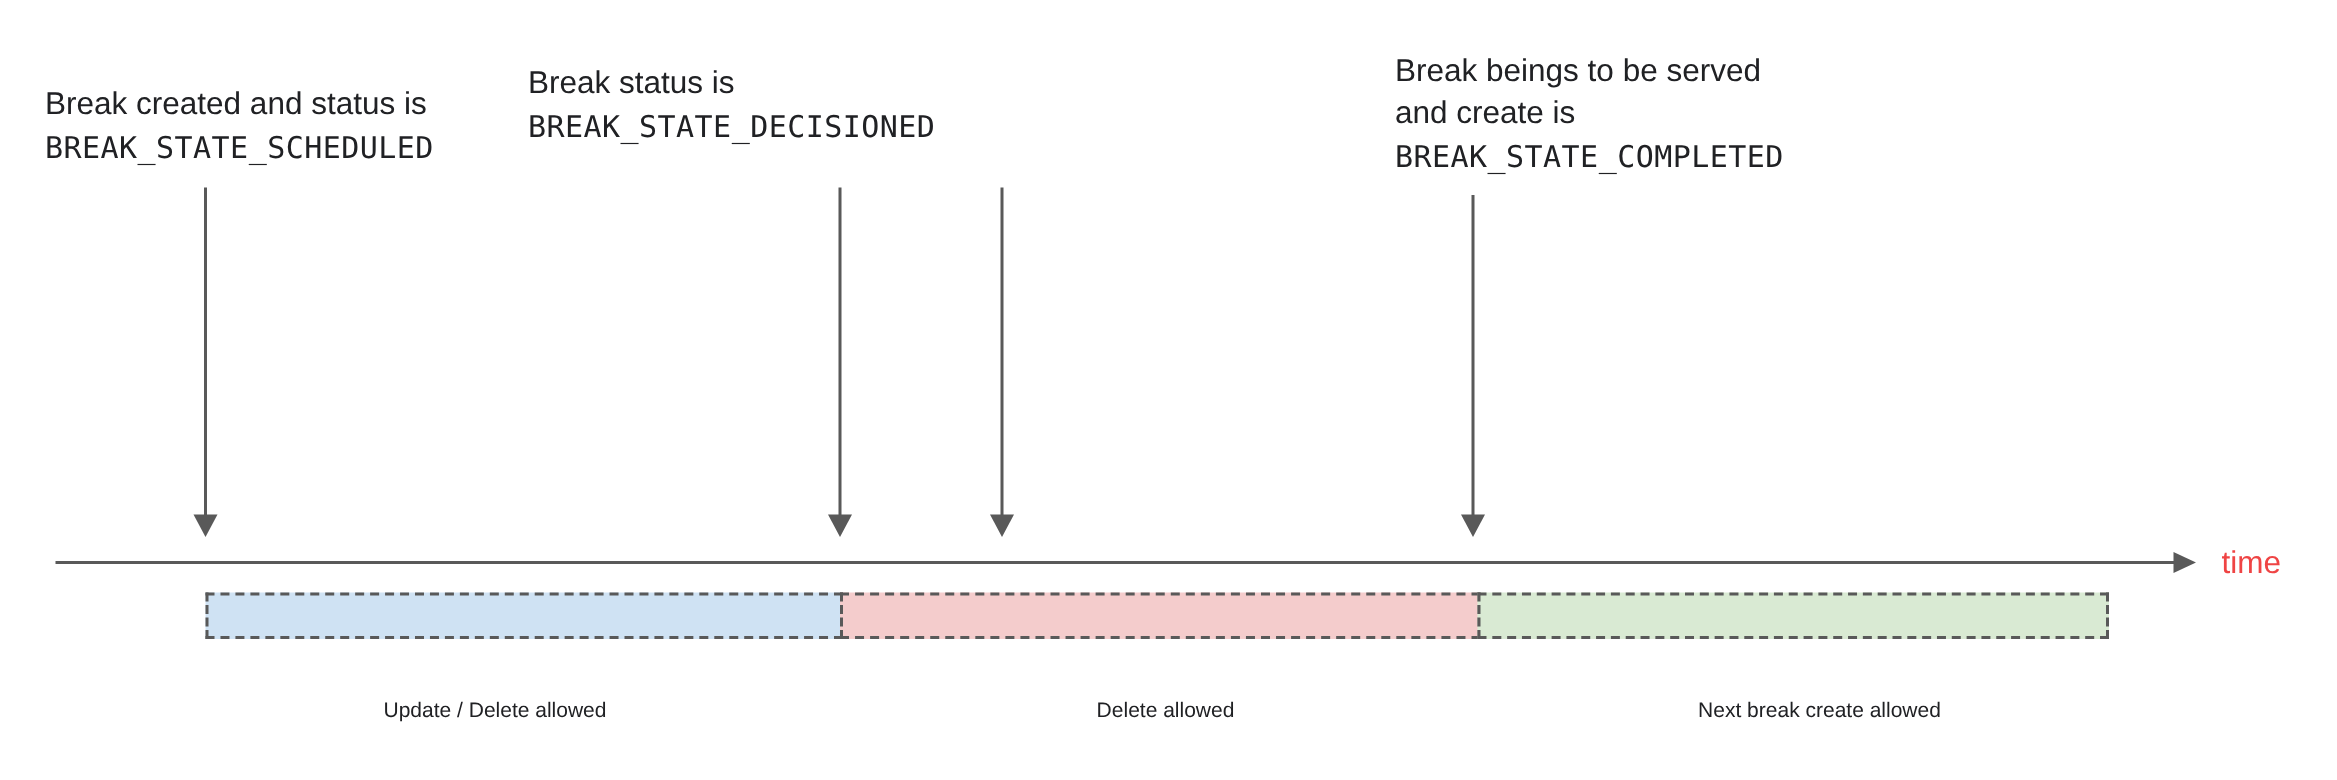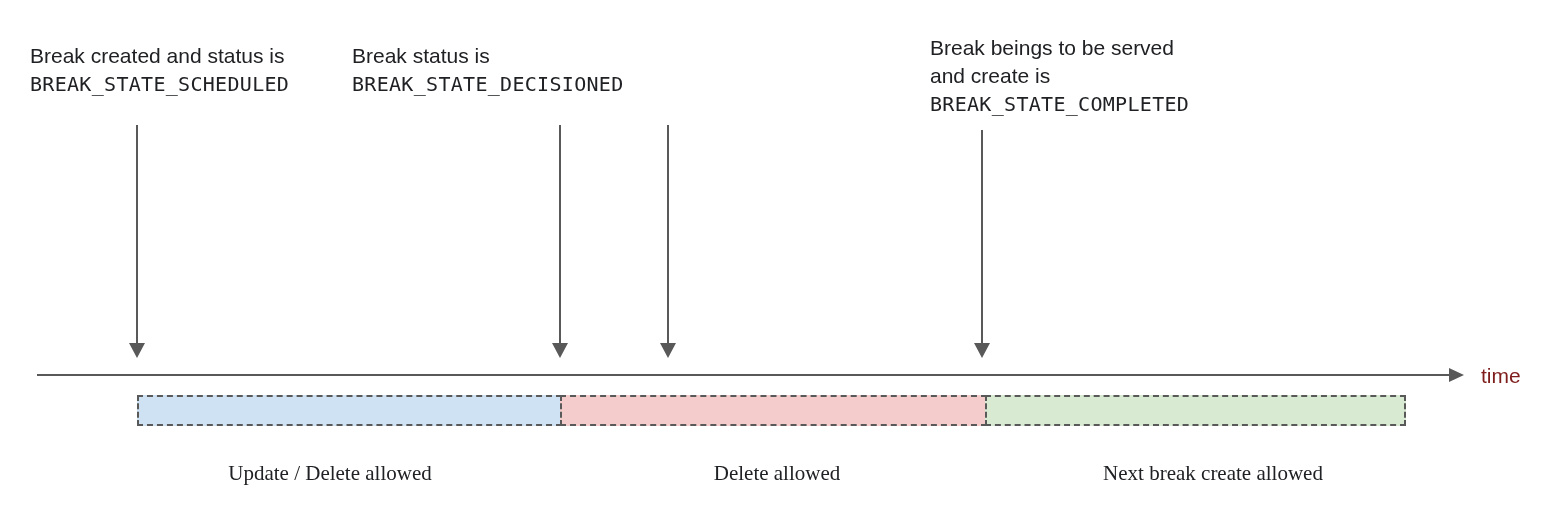--- a/index.html
+++ b/index.html
@@ -57,56 +57,55 @@
     width: 0; height: 0;
     border-top: 7px solid transparent;
     border-bottom: 7px solid transparent;
     border-left: 15px solid #595959;
   }
   .axis-label {
     position: absolute;
     left: 1481px; top: 363px;
     font-size: 21px;
     line-height: 25px;
-    color: #7f1d1d;
+    color: #ef4444;
     white-space: nowrap;
   }
 
   
   .seg {
     position: absolute;
     top: 395px;
     height: 31px;
     border: 2px dashed #595959;
   }
   .seg-blue  { left: 137px; width: 425px; background: #cfe2f3; }
   .seg-red   { left: 560px; width: 427px; background: #f4cccc; }
   .seg-green { left: 985px; width: 421px; background: #d9ead3; }
 
   
   .seg-label {
     position: absolute;
     top: 461px;
     transform: translateX(-50%);
-    font-size: 21px;
+    font-size: 14px;
     line-height: 24px;
     white-space: nowrap;
     color: #202124;
-    font-family: Liberation Serif, serif;
   }
   .seg-label-1 { left: 330px; }
   .seg-label-2 { left: 777px; text-align: center; }
   .seg-label-3 { left: 1213px; }
 </style>
 </head>
 <body>
 
 <div class="canvas">
 
-  <div class="ann" style="left:30px; top:42px">
+  <div class="ann" style="left:30px; top:56px">
     <div>Break created and status is</div>
     <div class="code">BREAK_STATE_SCHEDULED</div>
   </div>
 
   <div class="ann" style="left:352px; top:42px">
     <div>Break status is</div>
     <div class="code">BREAK_STATE_DECISIONED</div>
   </div>
 
 

